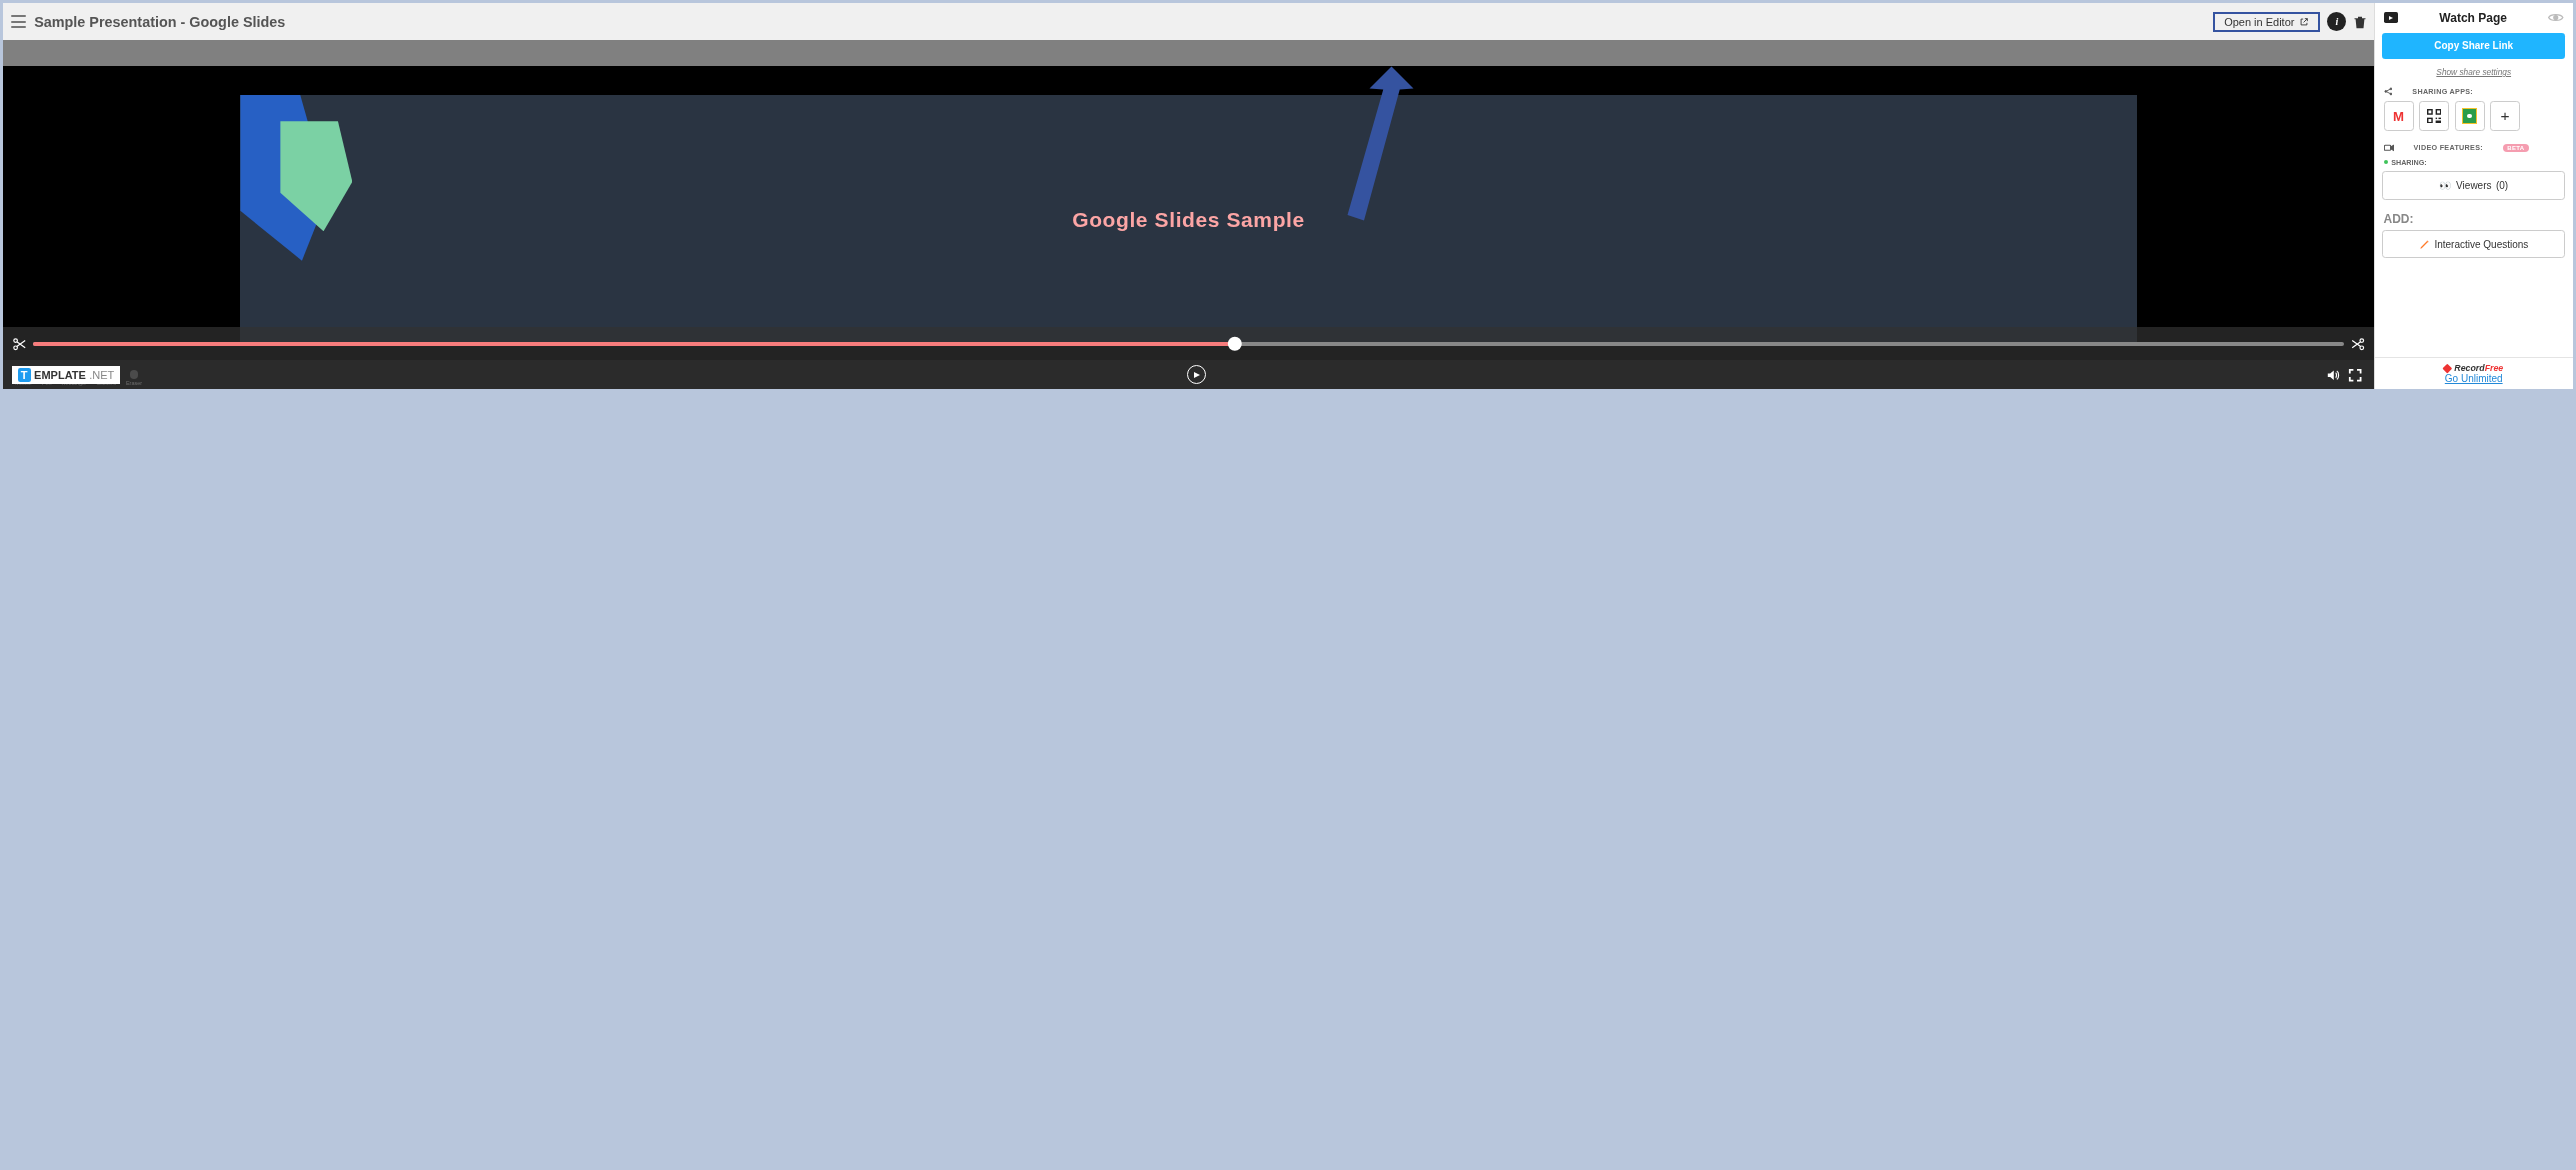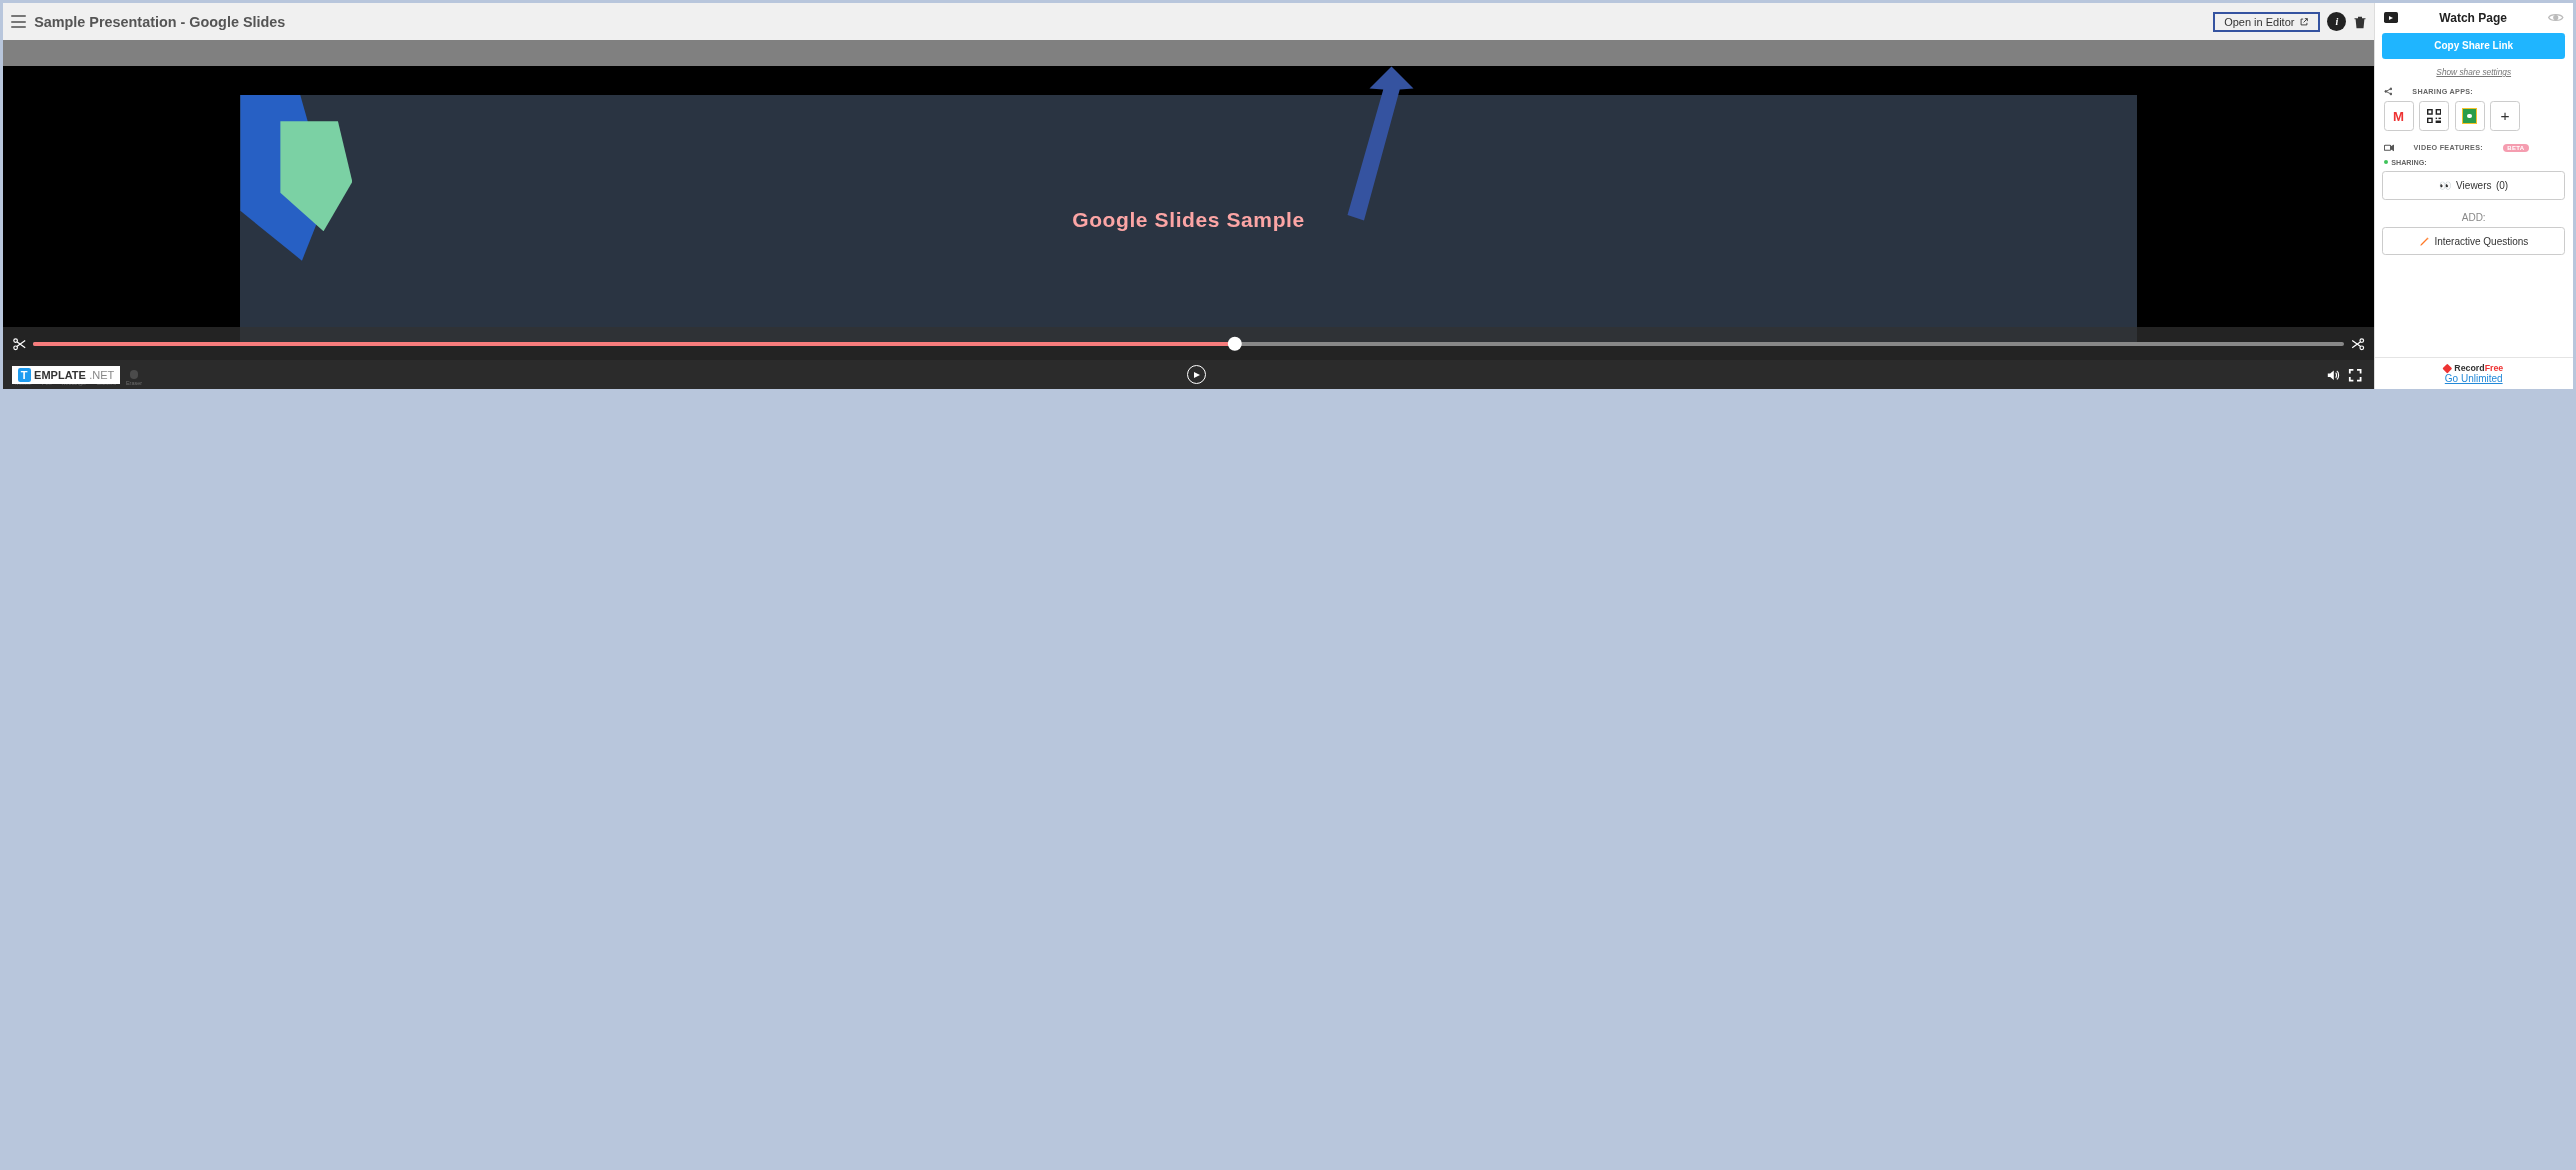--- a/index.html
+++ b/index.html
@@ -134,33 +134,33 @@
     font-size:12px;
   }
   .beta-badge{background:#f59db0;color:#fff;font-size:6px;font-weight:700;padding:1.1px 4.4px;border-radius:5.5px;}
   .active-row{padding:0 8.8px 4.4px;font-size:7.2px;font-weight:700;color:#666;display:flex;align-items:center;gap:3.3px;}
   .green-dot{width:4.4px;height:4.4px;border-radius:50%;background:#3fc35a;}
   .big-box{
     margin:0 7.7px 12px;border:0.6px solid #ccc;border-radius:3.3px;
     padding:7.7px;text-align:center;font-size:10px;color:#333;
     display:flex;align-items:center;justify-content:center;gap:4.4px;cursor:pointer;
   }
-  .add-lbl{padding:0 8.8px 4.4px;font-size:10px;font-weight:400;color:#888;text-align:center;}
+  .add-lbl{padding:0 8.8px 4.4px;font-size:12px;font-weight:700;color:#888;}
   .pencil-icn{color:#ff7a29;}
   .divider{height:4.4px;background:#e9e9e9;margin-top:auto;}
   .orig-row{
     padding:8.8px 8.8px 2.2px;font-size:11px;font-weight:700;color:#222;
     display:flex;align-items:center;gap:5.5px;
   }
   .clap-icn{width:12px;height:12px;}
   .footer{
     position:absolute;left:0;right:0;bottom:0;background:#fff;
     border-top:0.6px solid #e4e4e4;padding:4.4px 0 5.5px;text-align:center;
   }
-  .brand{font-size:8.8px;font-weight:700;color:#333;}
+  .brand{font-size:8.8px;font-weight:700;color:#333;font-style:italic;}
   .brand-red{color:#e33;}
   .go-unl{font-size:10px;color:#2389d8;text-decoration:underline;cursor:pointer;}
   .rec-dot{display:inline-block;width:6.6px;height:6.6px;background:#e33;border-radius:1.1px;transform:rotate(45deg);margin-right:1.1px;vertical-align:middle;}
   .watermark{
     position:absolute;left:8.8px;bottom:5.5px;background:#fff;
     display:flex;align-items:center;gap:3.3px;padding:2.2px 5.5px;
     font-size:11px;font-weight:700;color:#333;z-index:40;
   }
   .wm-t{width:13.2px;height:13.2px;background:#1f9cf0;color:#fff;border-radius:2.2px;display:flex;align-items:center;justify-content:center;font-weight:800;}
   .wm-net{font-weight:400;color:#888;}

